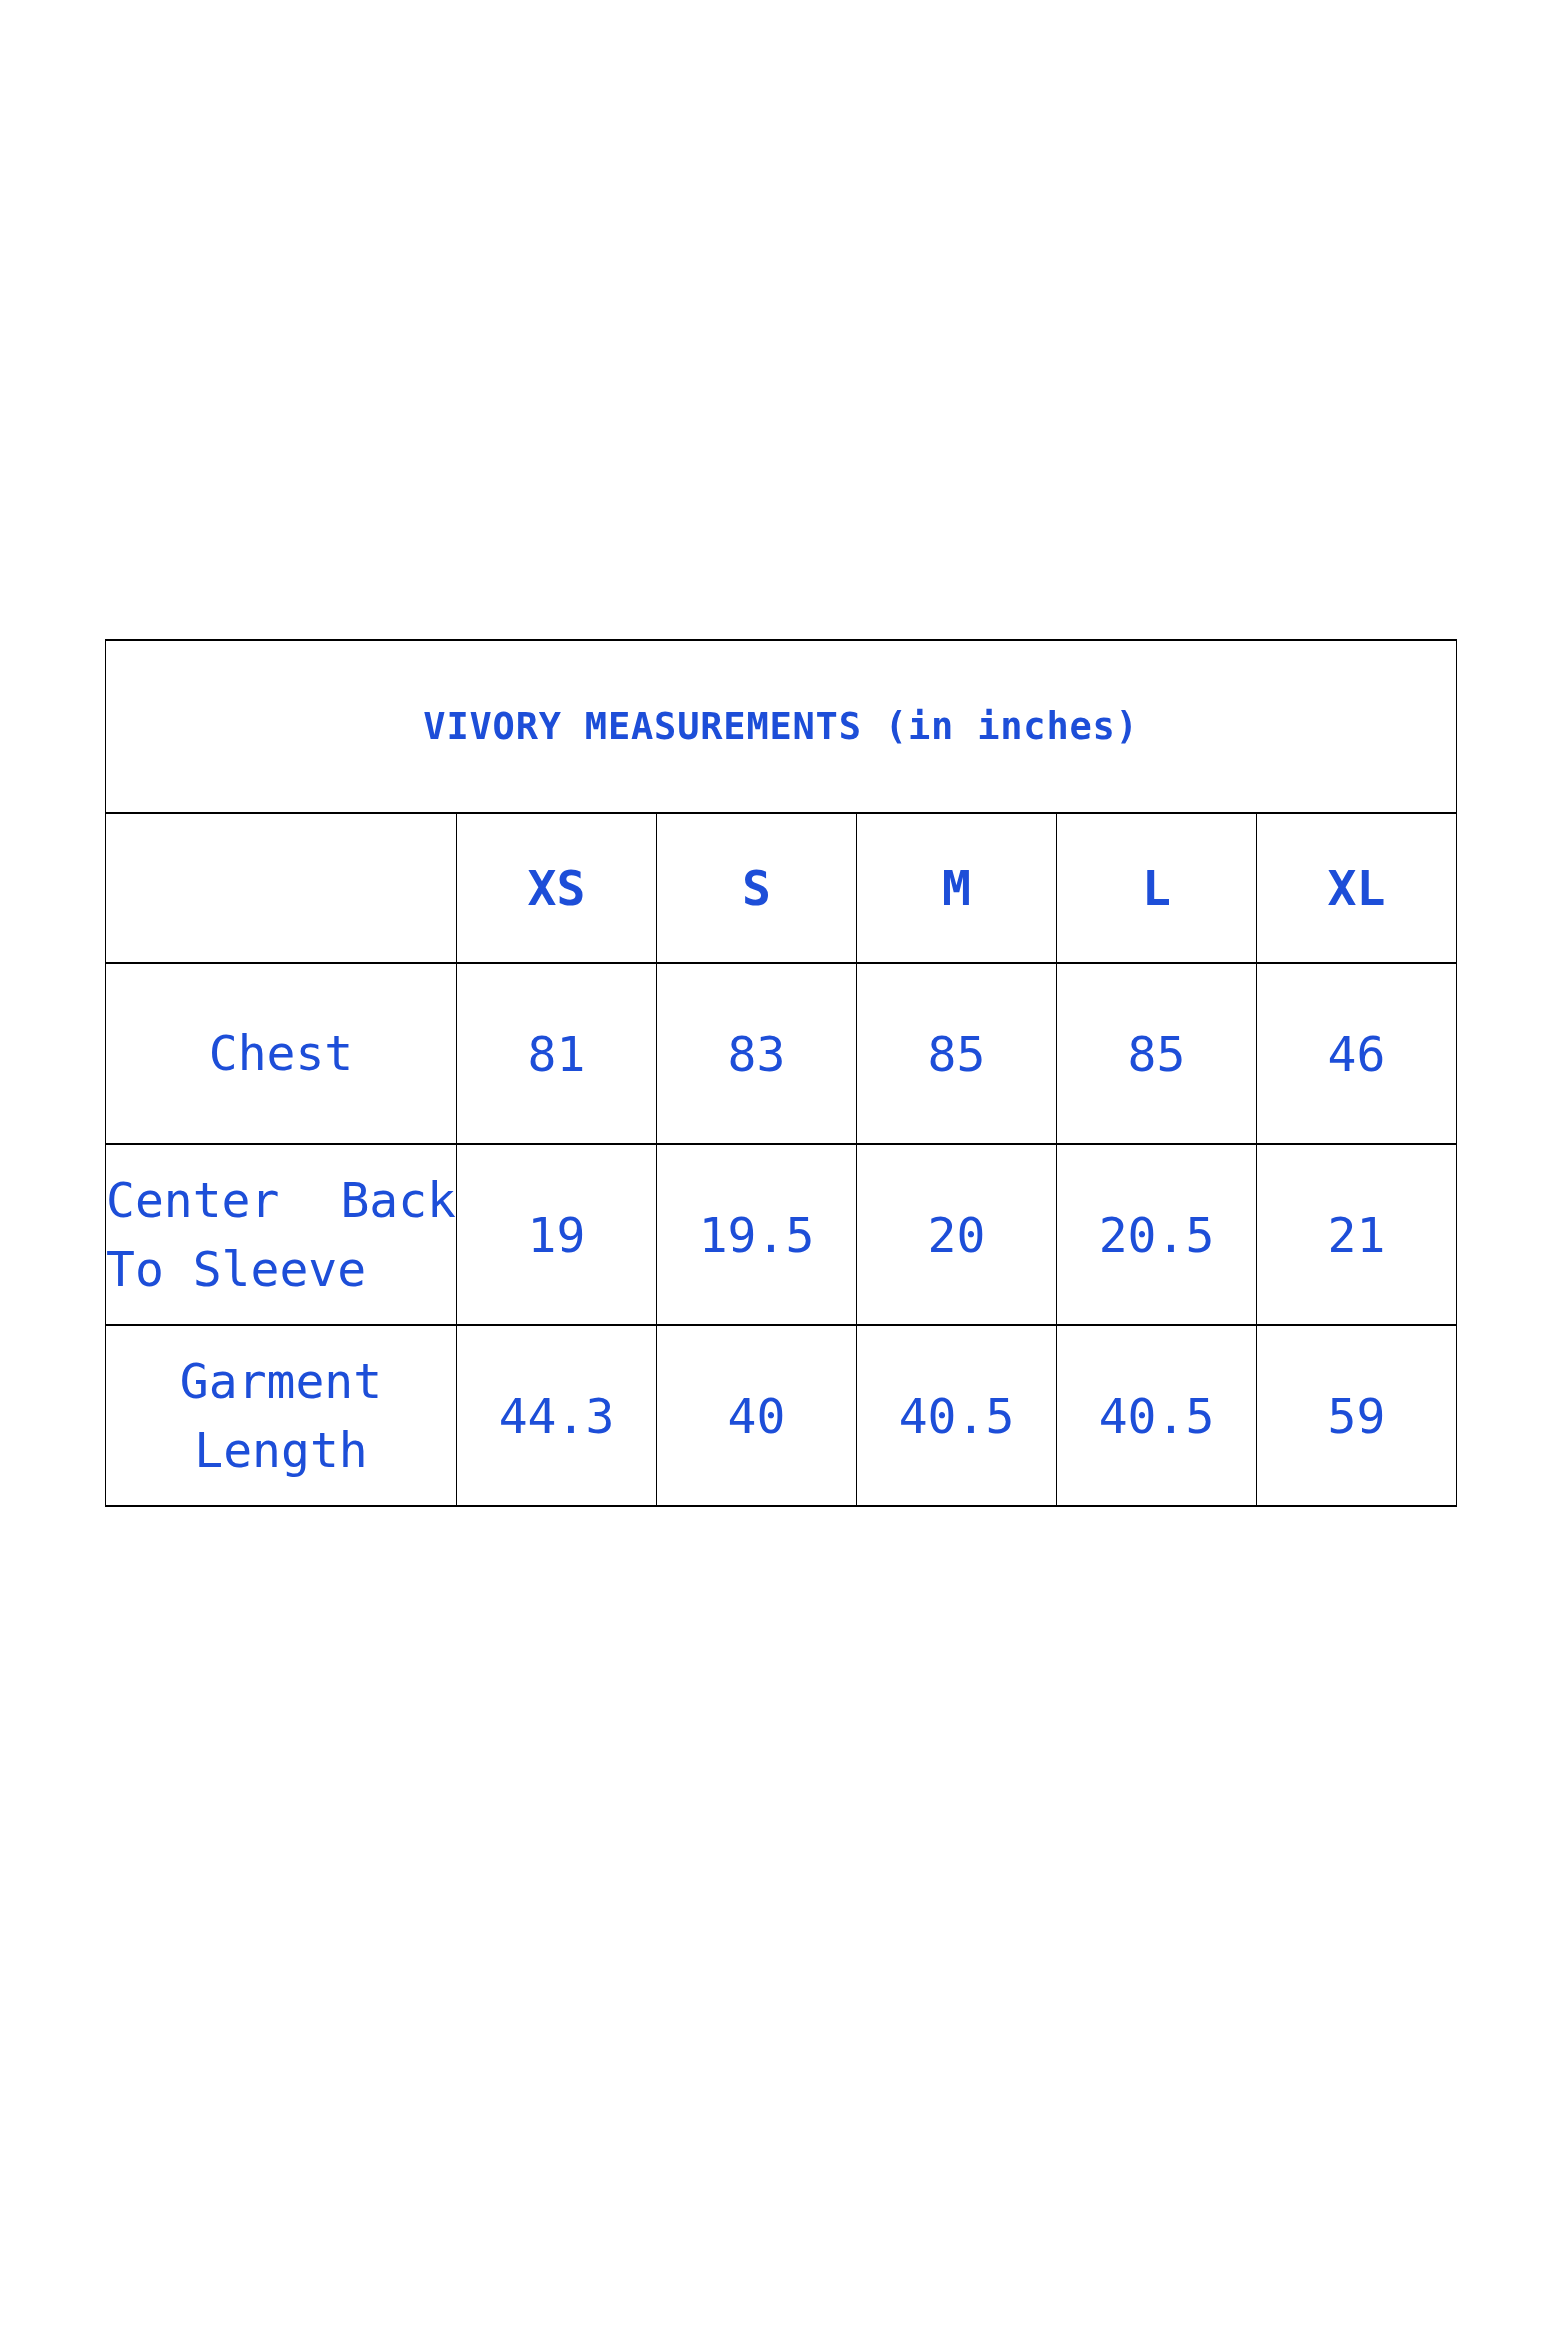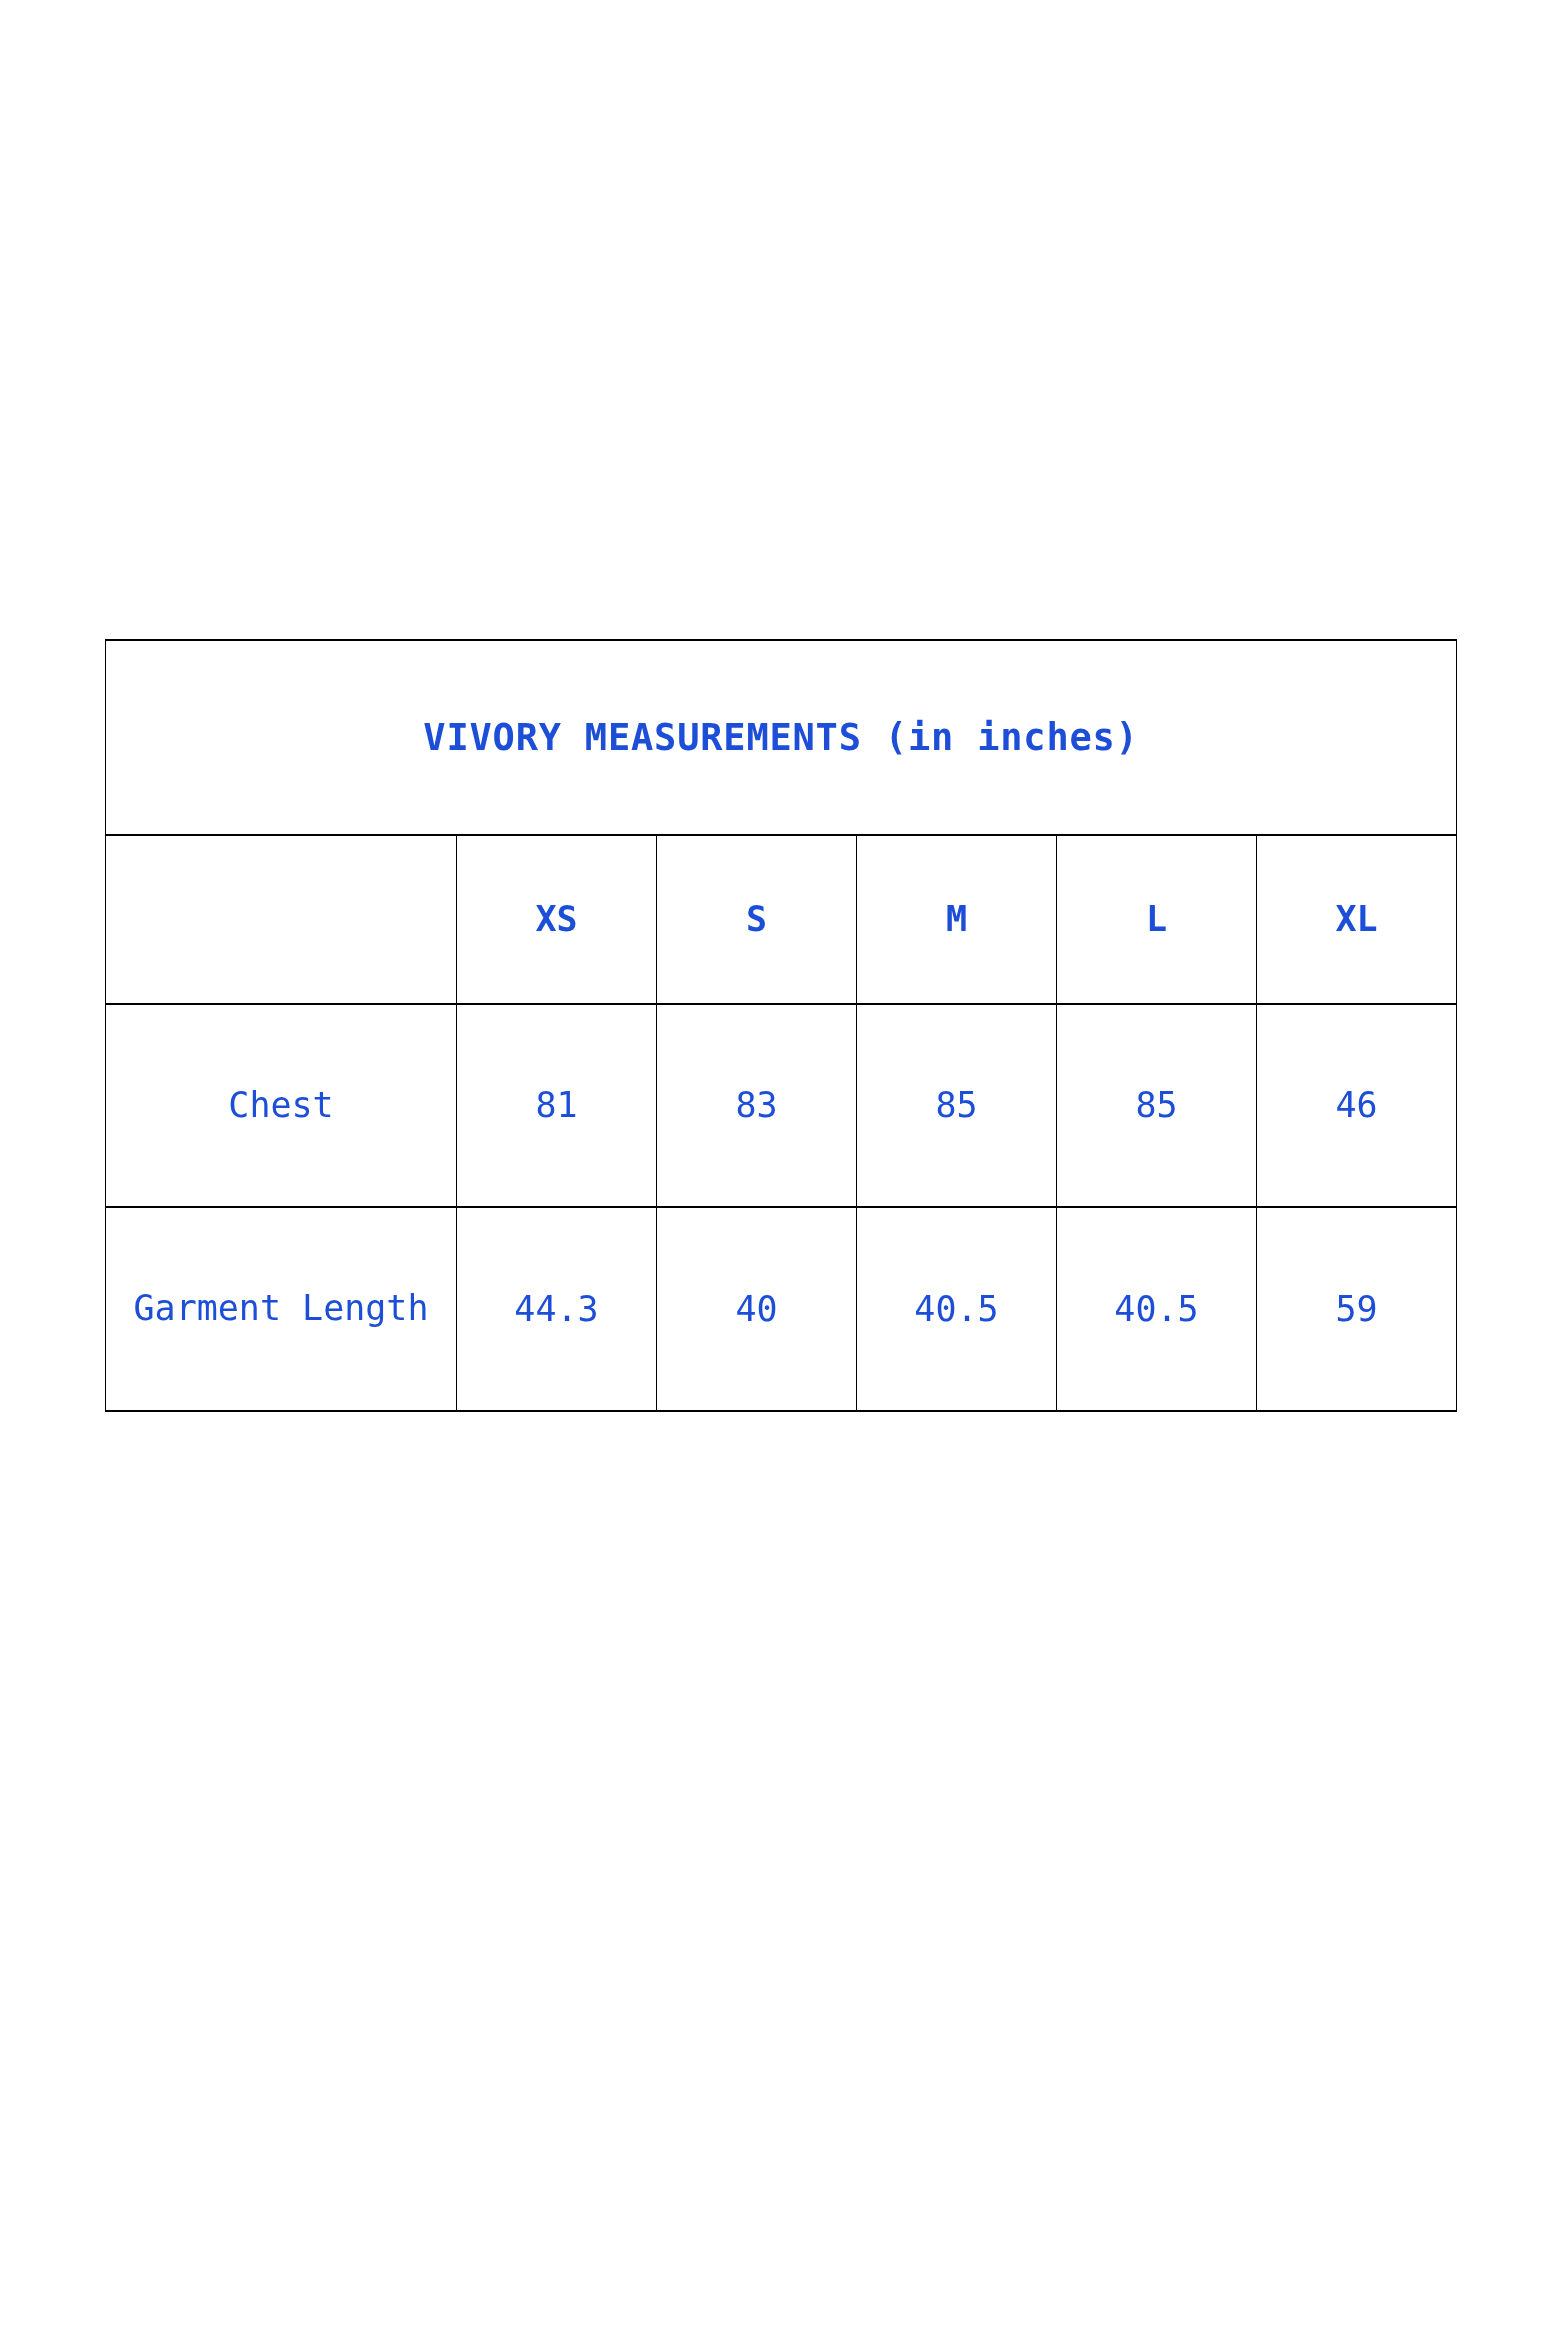--- a/index.html
+++ b/index.html
@@ -26,21 +26,21 @@
     color: #1d4ed8;
     background: #ffffff;
   }
   table.size-chart td {
     border-left: 1.6px solid #000000;
     border-right: 1.6px solid #000000;
     border-top: 2.3px solid #000000;
     border-bottom: 2.3px solid #000000;
     vertical-align: middle;
     text-align: center;
-    font-size: 35px;
+    font-size: 48px;
     font-weight: 400;
     padding: 0;
     overflow: hidden;
   }
   tr.title-row { height: 173px; }
   tr.title-row td {
     font-size: 37px;
     font-weight: 700;
     text-align: center;
     letter-spacing: 0.8px;
@@ -88,20 +88,28 @@
       </tr>
       <tr class="data-row">
         <td class="label-cell">Chest</td>
         <td>81</td>
         <td>83</td>
         <td>85</td>
         <td>85</td>
         <td>46</td>
       </tr>
       <tr class="data-row">
+        <td class="label-cell justify">Center Back To Sleeve</td>
+        <td>19</td>
+        <td>19.5</td>
+        <td>20</td>
+        <td>20.5</td>
+        <td>21</td>
+      </tr>
+      <tr class="data-row">
         <td class="label-cell">Garment Length</td>
         <td>44.3</td>
         <td>40</td>
         <td>40.5</td>
         <td>40.5</td>
         <td>59</td>
       </tr>
     </tbody>
   </table>
 </div>

